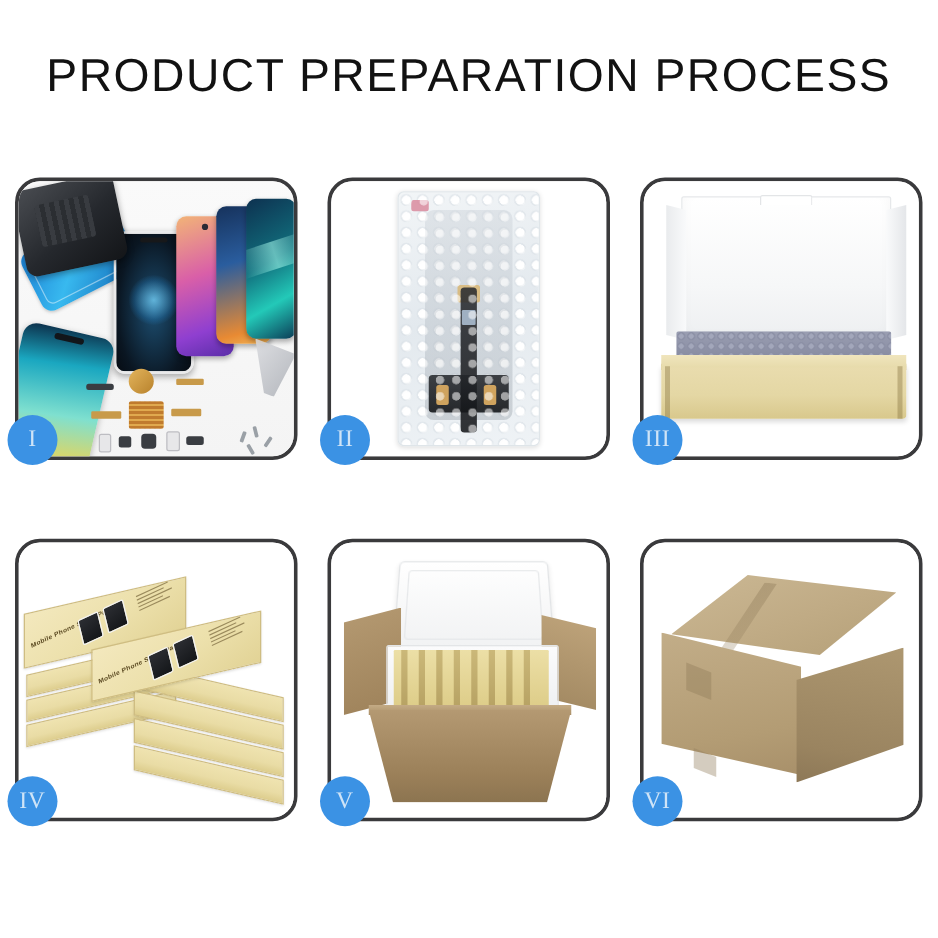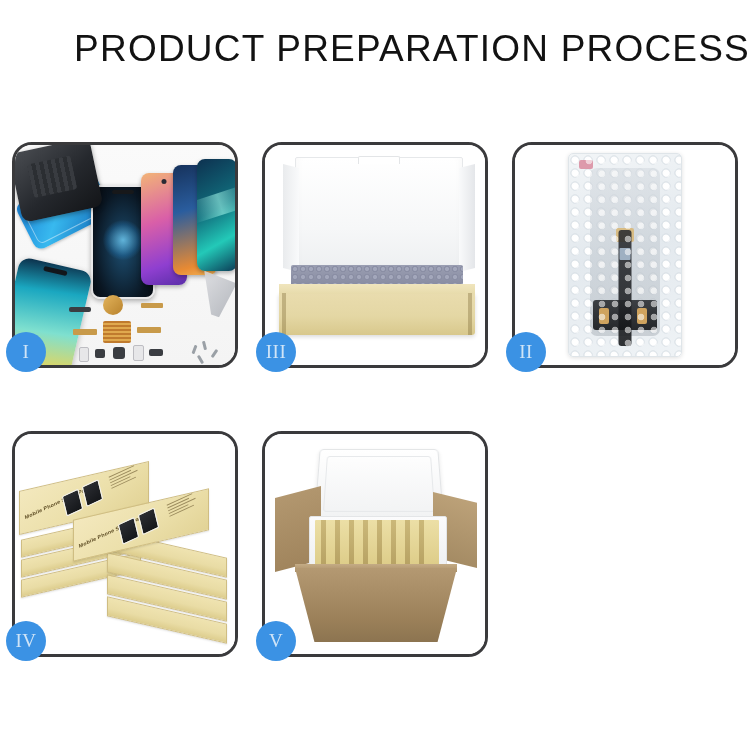--- a/index.html
+++ b/index.html
@@ -5,21 +5,21 @@
   html,body{margin:0;padding:0;}
   body{
     width:750px;height:750px;
     background:#ffffff;
     font-family:"Liberation Sans","DejaVu Sans",sans-serif;
     overflow:hidden;
   }
   .page{position:relative;width:750px;height:750px;}
 
   
-  .header{text-align:right;padding-top:30px;}
+  .header{text-align:center;padding-top:42px;}
   .title{
     font-size:37px;
     letter-spacing:1.2px;
     font-weight:400;
     color:#121212;
     line-height:1;
     white-space:nowrap;
     font-family:"Liberation Sans","DejaVu Sans",sans-serif;
   }
   .subtitle{
@@ -411,51 +411,51 @@
           <i style="left:2px;top:4px;transform:rotate(20deg);"></i>
           <i style="left:12px;top:0;transform:rotate(-14deg);"></i>
           <i style="left:22px;top:8px;transform:rotate(34deg);"></i>
           <i style="left:8px;top:14px;transform:rotate(-30deg);"></i>
         </div>
       </div>
       <div class="badge">I</div>
     </div>
 
     <div class="panel">
-      <div class="panel-inner p3">
-        <div class="box3-lid">
-          <div class="box3-notch"></div>
-        </div>
-        <div class="box3-wrap"></div>
-        <div class="box3-edge"></div>
-        <div class="box3-base">
-          <i style="left:3px;"></i>
-            <i style="right:3px;"></i>
-        </div>
-      </div>
-      <div class="badge">III</div>
-    </div>
-
-    <div class="panel">
       <div class="panel-inner p2">
         <div class="bubble-bag">
           <div class="bag-seal"></div>
           <div class="lcd">
             <div class="lcd-conn"></div>
             <div class="lcd-flex"></div>
             <div class="lcd-chip"></div>
             <div class="lcd-bot">
               <i style="left:6px;"></i>
                 <i style="left:44px;"></i>
             </div>
           </div>
           <div class="bub-overlay"></div>
         </div>
       </div>
       <div class="badge">II</div>
+    </div>
+
+    <div class="panel">
+      <div class="panel-inner p3">
+        <div class="box3-lid">
+          <div class="box3-notch"></div>
+        </div>
+        <div class="box3-wrap"></div>
+        <div class="box3-edge"></div>
+        <div class="box3-base">
+          <i style="left:3px;"></i>
+            <i style="right:3px;"></i>
+        </div>
+      </div>
+      <div class="badge">III</div>
     </div>
 
     <div class="panel">
       <div class="panel-inner p4">
         <div class="stackwrap">
 
           <div class="sb" style="left:4px;top:78px;width:118px;height:16px;transform:skewY(-13deg);"></div>
           <div class="sb" style="left:4px;top:98px;width:118px;height:16px;transform:skewY(-13deg);"></div>
           <div class="sb" style="left:4px;top:118px;width:118px;height:16px;transform:skewY(-13deg);"></div>
 
@@ -509,15 +509,28 @@
             <i style="left:76px;"></i>
             <i style="left:90px;"></i>
             <i style="left:104px;"></i>
         </div>
         <div class="c5-rim"></div>
         <div class="c5-front"></div>
       </div>
       <div class="badge">V</div>
     </div>
 
+    <div class="panel">
+      <div class="panel-inner p6">
+        <div class="c6">
+          <div class="c6-top"></div>
+          <div class="c6-seam"></div>
+          <div class="c6-front"></div>
+          <div class="c6-side"></div>
+          <div class="c6-tapeA"></div>
+          <div class="c6-tapeB"></div>
+        </div>
+      </div>
+      <div class="badge">VI</div>
+    </div>
 
   </div>
 </div>
 
 </body></html>

